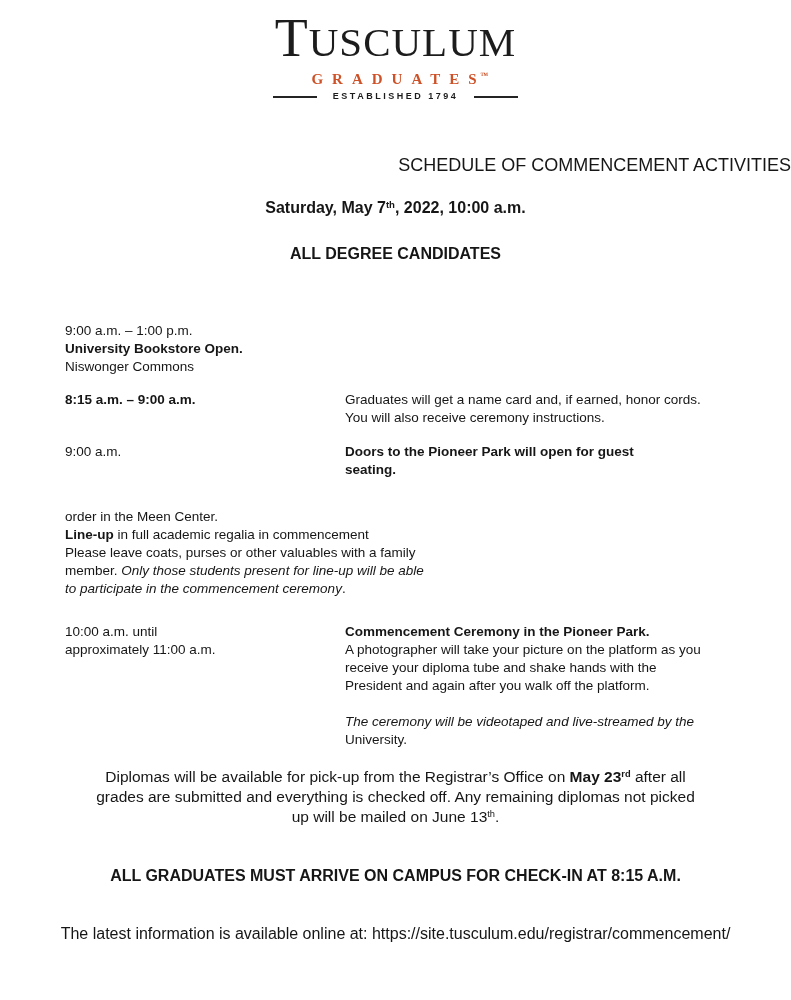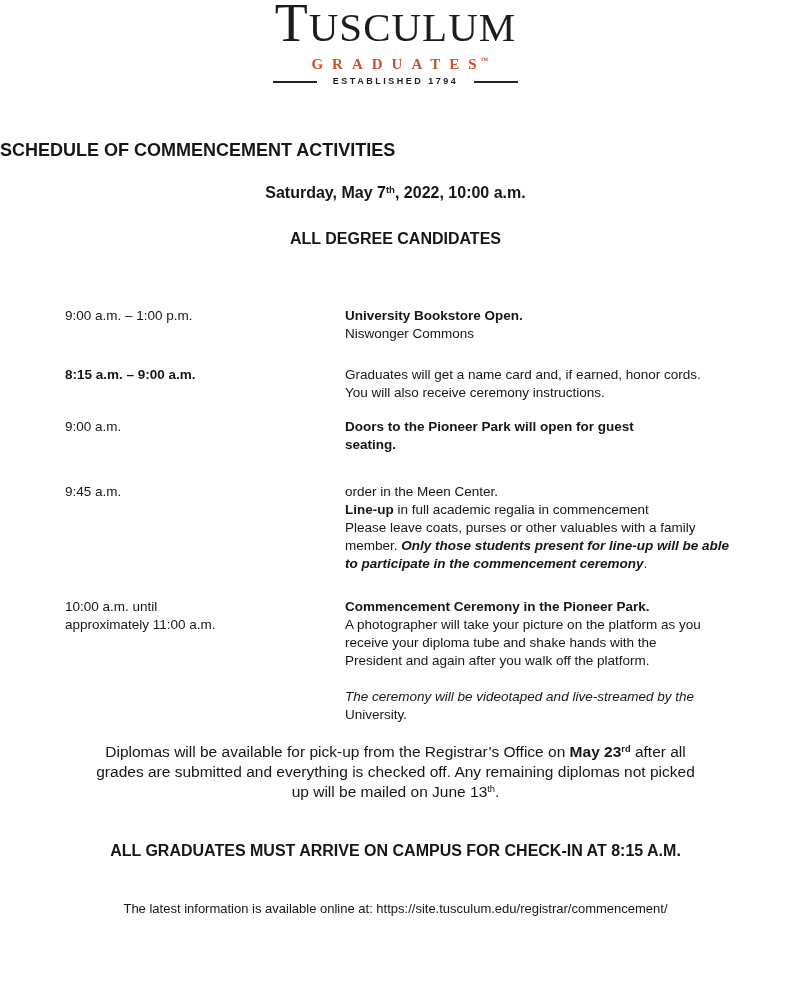--- a/index.html
+++ b/index.html
@@ -5,61 +5,61 @@
   * { box-sizing: border-box; }
   html, body { margin: 0; padding: 0; background: #ffffff; }
   body { width: 791px; height: 1000px; }
   .page {
     position: relative; width: 791px; height: 1000px; overflow: hidden;
     background: #ffffff; color: #161616;
     font-family: "Liberation Sans", sans-serif;
   }
 
   
-  .logo { text-align: center; }
+  .logo { text-align: center; padding-top: 15px; }
   .logo-name {
     font-family: "Liberation Serif", serif;
     font-size: 41px; line-height: 47px; letter-spacing: 1px; color: #1c1c1c;
   }
   .logo-name::first-letter { font-size: 54px; }
   .logo-sub {
     font-family: "Liberation Serif", serif;
     font-size: 15px; font-weight: bold; color: #ce5127;
     letter-spacing: 9px; text-indent: 9px; margin-top: 1px; line-height: 18px;
   }
   .logo-sub .tm { font-size: 8px; letter-spacing: 0; vertical-align: super; margin-left: -5px; color: #ce5127; }
   .logo-est { display: flex; align-items: center; justify-content: center; gap: 16px; margin-top: 3px; }
   .logo-est .rule { width: 44px; height: 2px; background: #242424; }
   .est-text { font-size: 9px; font-weight: bold; letter-spacing: 2.5px; color: #1c1c1c; line-height: 11px; }
 
   
-  .title { font-size: 18px; font-weight: bold; text-align: left; margin: 53px 0 8px 0; line-height: 21px; }
+  .title { font-size: 18px; font-weight: normal; text-align: right; margin: 53px 0 8px 0; line-height: 21px; }
   .date-line { font-size: 16px; font-weight: bold; text-align: center; margin-top: 22px; line-height: 19px; }
   .audience { font-size: 16px; font-weight: bold; text-align: center; margin-top: 27px; line-height: 19px; }
 
   sup.ord { font-size: 60%; vertical-align: baseline; position: relative; top: -0.5em; line-height: 0; }
 
   
   .schedule { margin: 59px 0 0 65px; font-size: 13.5px; line-height: 18px; }
   .row { display: flex; }
-  .row:nth-child(1) { margin-bottom: 23px; }
+  .row:nth-child(1) { margin-bottom: 15px; flex-direction: column; }
   .row:nth-child(2) { margin-bottom: 16px; }
   .row:nth-child(3) { margin-bottom: 29px; }
   .row:nth-child(4) { margin-bottom: 25px; }
   .time { width: 280px; flex: none; }
   .desc { flex: none; }
   .desc > div { white-space: nowrap; }
   .b { font-weight: bold; }
-  .i { font-style: italic; font-weight: bold; }
+  .i { font-style: italic; }
   .para-gap { margin-top: 18px; font-style: italic; }
 
   
   .diplomas { margin-top: 18px; text-align: center; font-size: 15.5px; line-height: 20px; }
   .arrive { margin-top: 39px; text-align: center; font-size: 16px; font-weight: bold; line-height: 19px; }
-  .info { margin-top: 41px; text-align: center; font-size: 13px; line-height: 16px; }
+  .info { margin-top: 41px; text-align: center; font-size: 16px; line-height: 16px; }
 </style>
 </head>
 <body>
 
 <div class="page">
 
   <div class="logo">
     <div class="logo-name">TUSCULUM</div>
     <div class="logo-sub"><span>GRADUATES</span><span class="tm">™</span></div>
     <div class="logo-est">
@@ -93,21 +93,20 @@
 
     <div class="row">
       <div class="time">9:00 a.m.</div>
       <div class="desc">
         <div class="b">Doors to the Pioneer Park will open for guest</div>
         <div class="b">seating.</div>
       </div>
     </div>
 
     <div class="row">
-      <div class="time">9:45 a.m.</div>
       <div class="desc">
         <div>order in the Meen Center.</div>
         <div><span class="b">Line-up</span><span> in full academic regalia in commencement</span></div>
         <div>Please leave coats, purses or other valuables with a family</div>
         <div><span>member. </span><span class="i">Only those students present for line-up will be able</span></div>
         <div><span class="i">to participate in the commencement ceremony</span><span>.</span></div>
       </div>
     </div>
 
     <div class="row">

